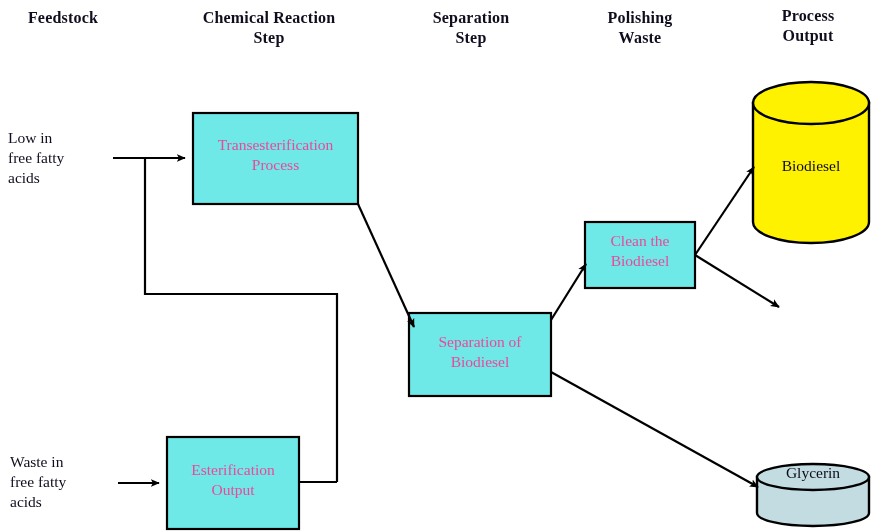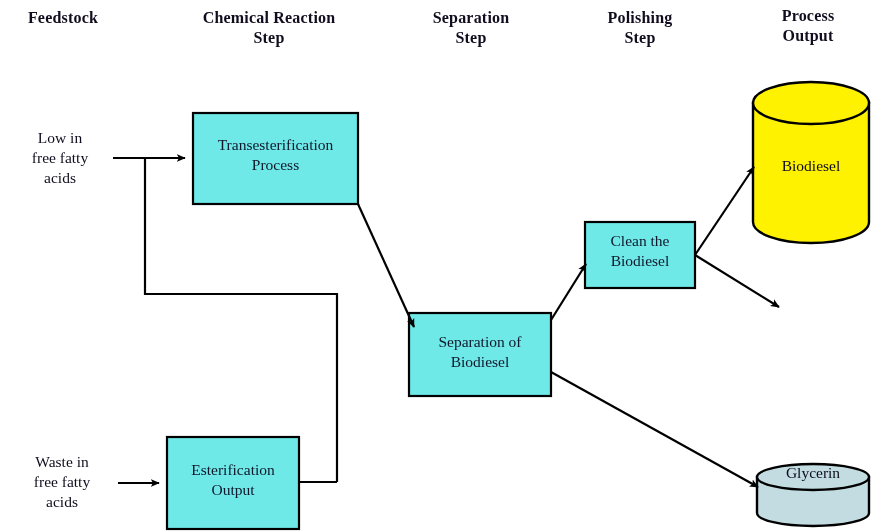--- a/index.html
+++ b/index.html
@@ -30,32 +30,31 @@
     color: #110d1e;
     text-align: center;
     line-height: 1.28;
     letter-spacing: 0.2px;
     white-space: pre-line;
   }
   .node-label {
     position: absolute;
     font-family: "Liberation Serif", "DejaVu Serif", serif;
     font-size: 15.5px;
-    color: #0f172a;
+    color: #ec4899;
     text-align: center;
     line-height: 1.32;
     white-space: pre-line;
     pointer-events: none;
   }
   .io-label {
     position: absolute;
     font-family: "Liberation Serif", "DejaVu Serif", serif;
     font-size: 15.5px;
     color: #110d1e;
-    text-align: center;
     line-height: 1.3;
     white-space: pre-line;
   }
   .tank-label {
     position: absolute;
     font-family: "Liberation Serif", "DejaVu Serif", serif;
     font-size: 15.5px;
     color: #0d0c1c;
     text-align: center;
     white-space: nowrap;
@@ -117,21 +116,21 @@
 
   <div class="col-header" style="left:4px;  top:8px;  width:118px;">Feedstock</div>
 
   <div class="col-header" style="left:176px; top:8px; width:186px;">Chemical Reaction
 Step</div>
 
   <div class="col-header" style="left:398px; top:8px; width:146px;">Separation
 Step</div>
 
   <div class="col-header" style="left:570px; top:8px; width:140px;">Polishing
-Step</div>
+Waste</div>
 
   <div class="col-header" style="left:744px; top:6px; width:128px;">Process
 Output</div>
 
   <div class="io-label" style="left:8px; top:128px; width:104px;">Low in
 free fatty
 acids</div>
 
   <div class="io-label" style="left:10px; top:452px; width:104px;">Waste in
 free fatty

